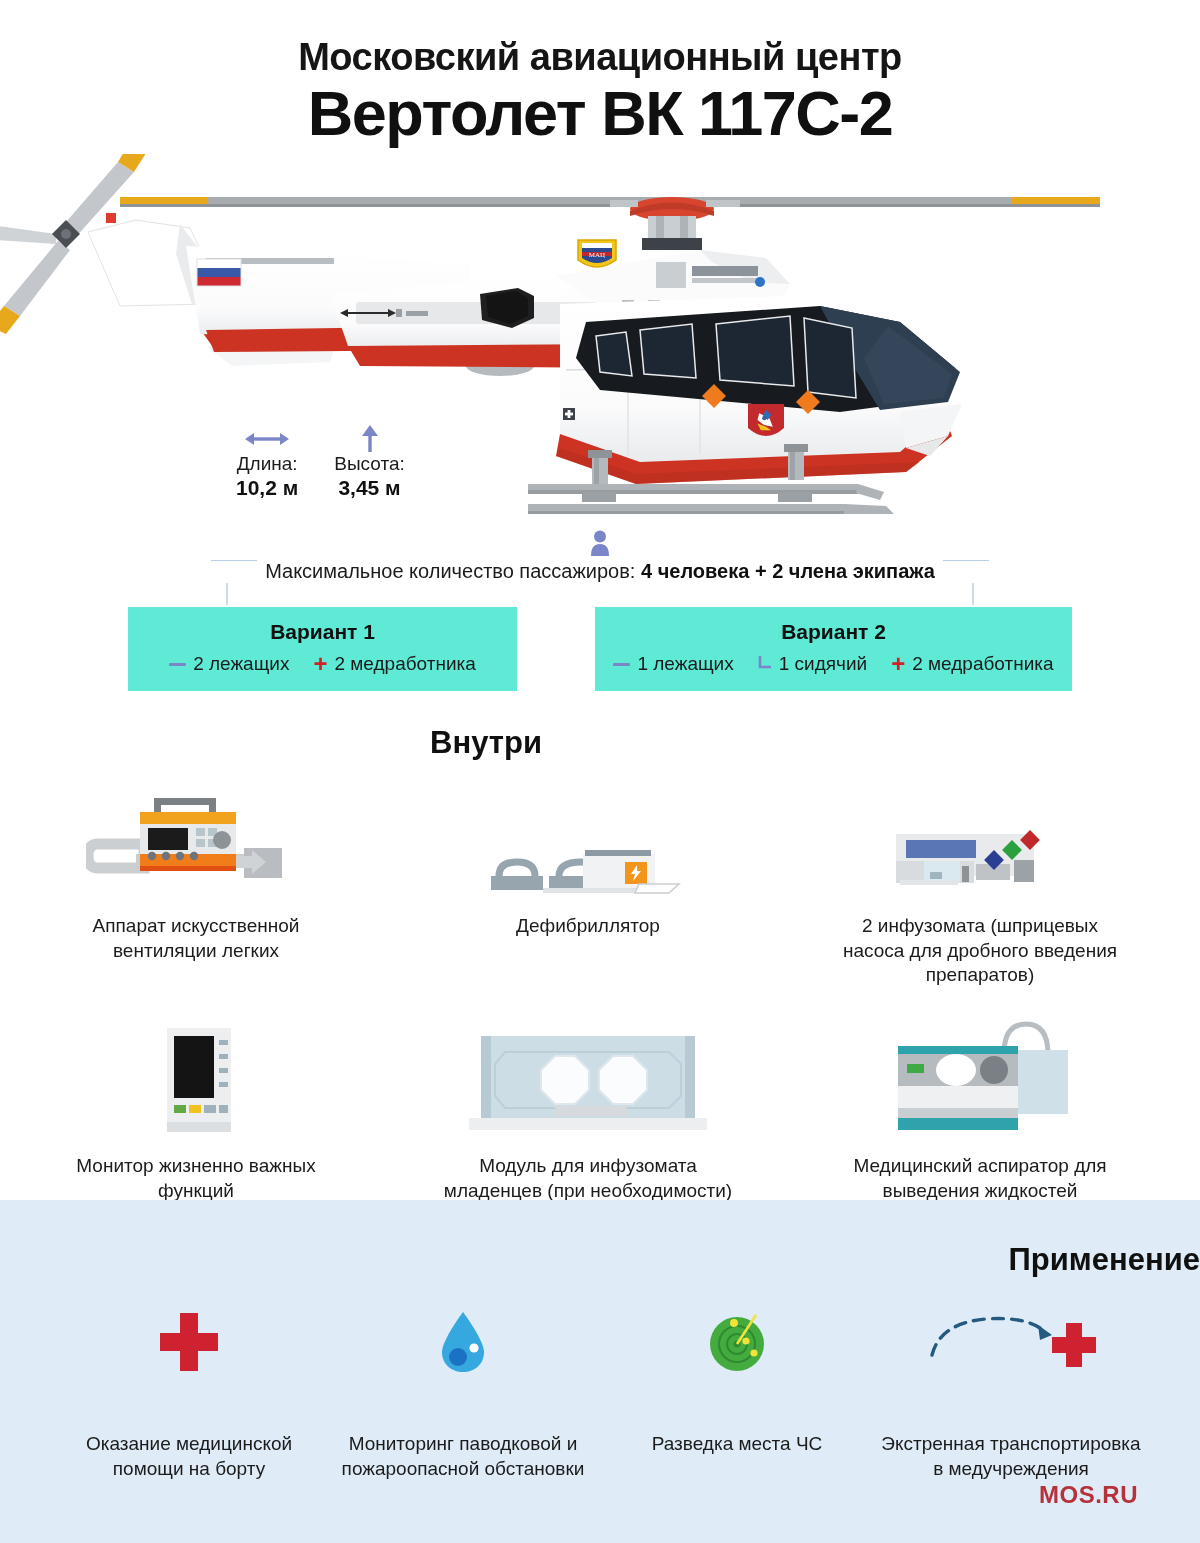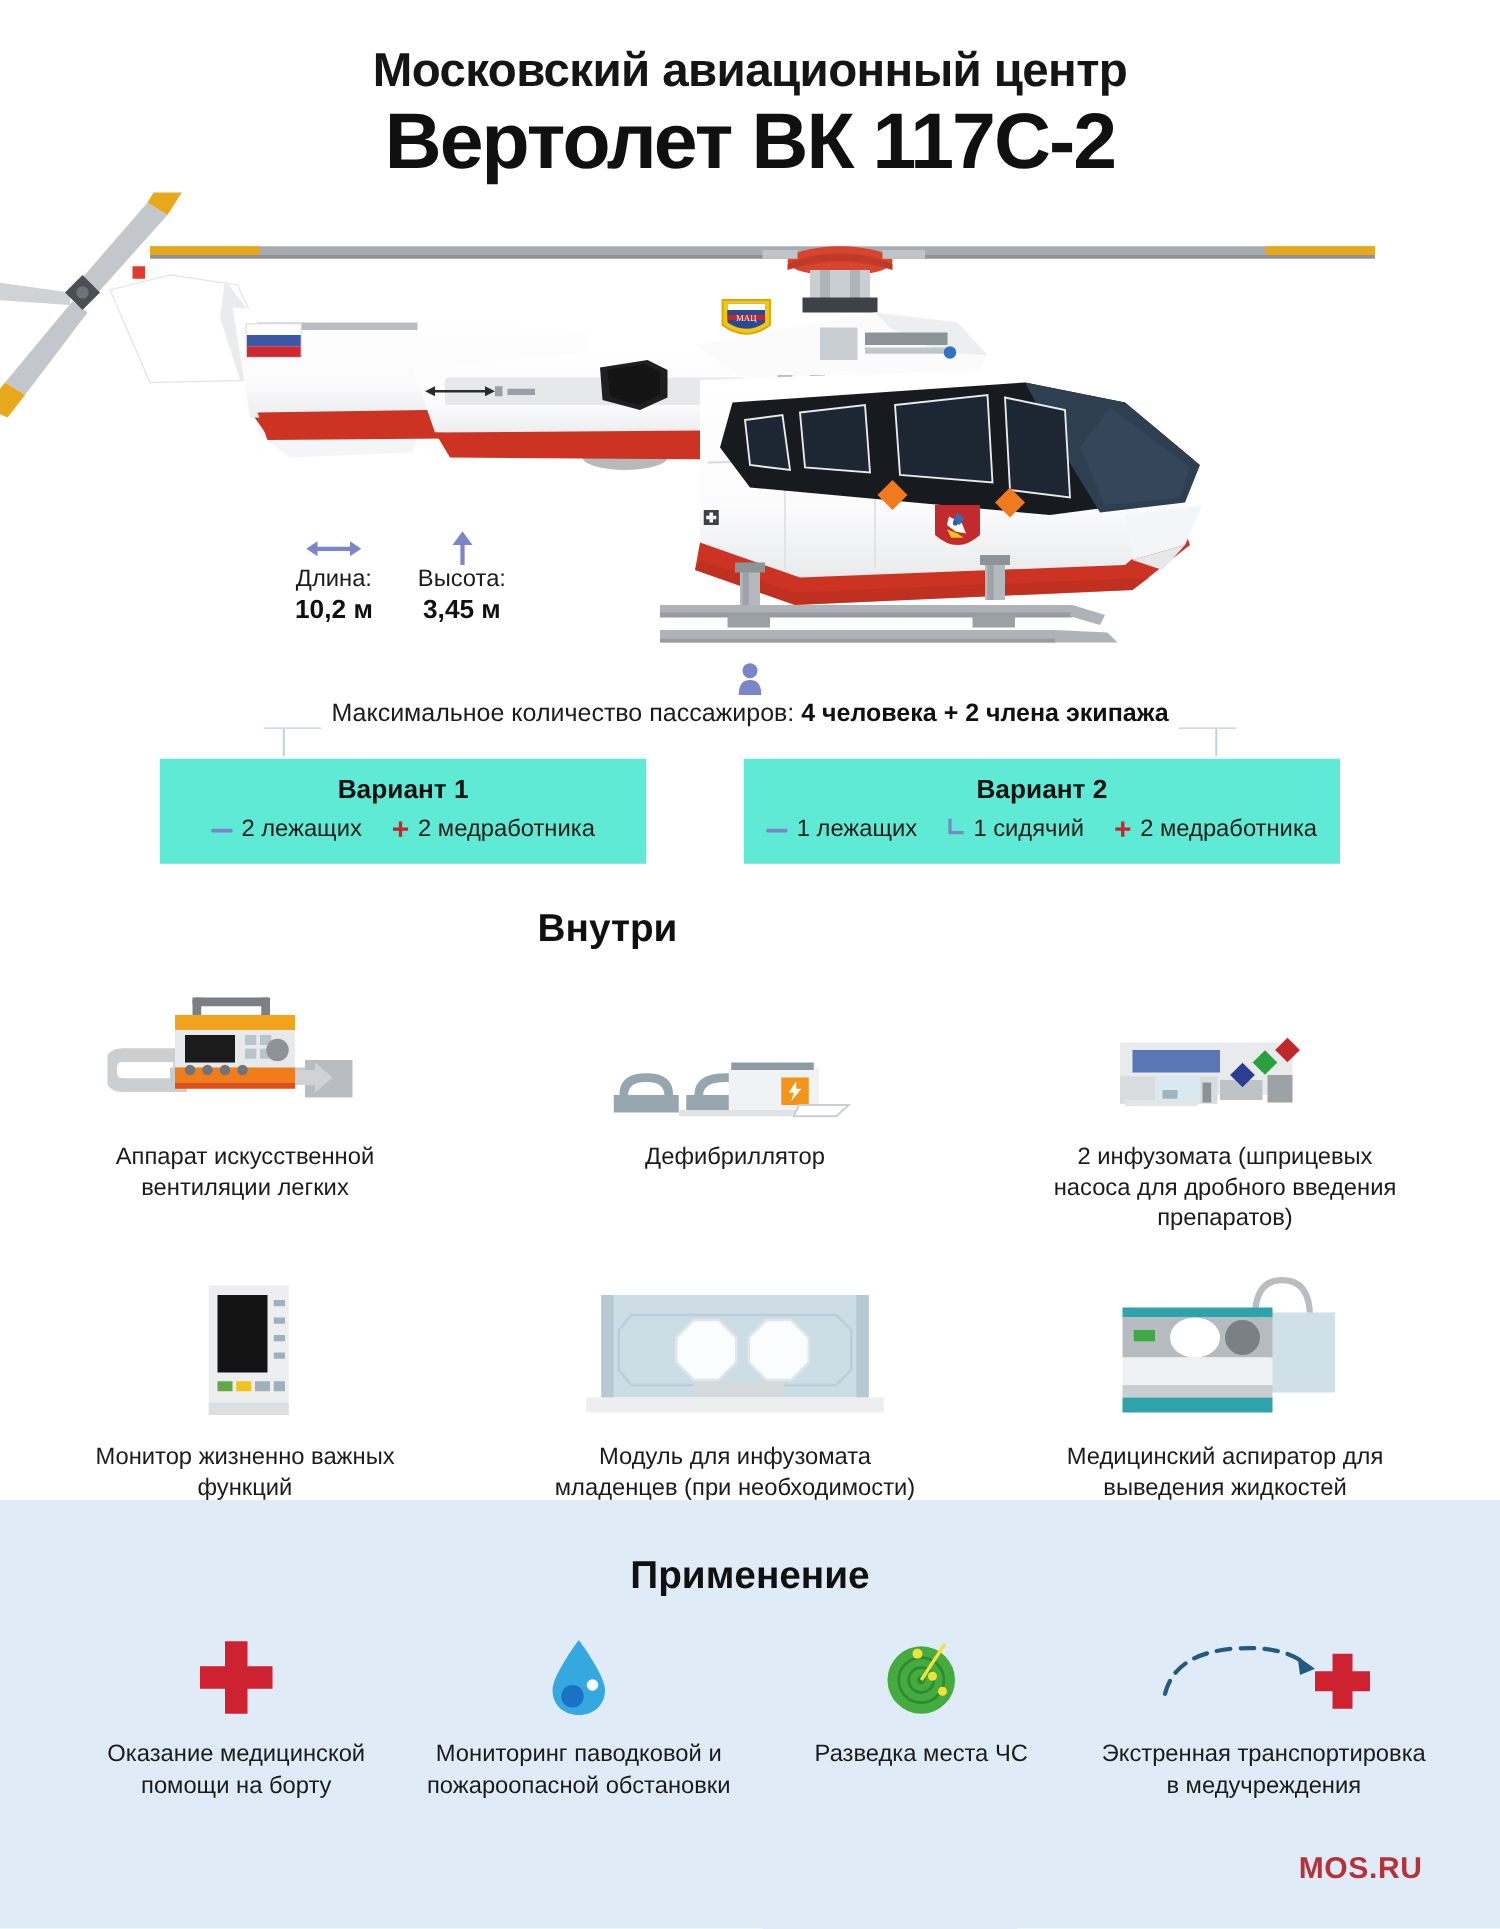--- a/index.html
+++ b/index.html
@@ -31,21 +31,21 @@
   .dims { position:absolute; left:236px; top:425px; display:flex; gap:36px; }
   .dim { text-align:center; }
   .dim-icon { height:28px; display:flex; align-items:center; justify-content:center; }
   .dim-label { font-size:19px; color:#1b1b1b; line-height:1.15; }
   .dim-value { font-size:21px; font-weight:bold; color:#101010; line-height:1.2; }
 
   
   .pax-section { position:absolute; left:0; top:530px; width:1200px; }
   .pax-person { display:flex; justify-content:center; }
   .pax-line {
-    display:flex; align-items:flex-end; justify-content:center;
+    display:flex; align-items:flex-start; justify-content:center;
     gap:8px; margin-top:4px;
   }
   .pax-rule { height:1px; background:#b9cfe3; flex:0 0 auto; }
   .pax-text { font-size:20px; color:#1b1b1b; white-space:nowrap; }
   .pax-text b { font-weight:bold; color:#101010; }
 
   .variant-bracket { position:relative; height:24px; }
   .bracket-svg { position:absolute; left:0; top:0; }
 
   .variants {
@@ -82,28 +82,28 @@
     text-align:center; color:#1b1b1b; max-width:300px;
   }
   .equip-row2 { margin-top:28px; }
 
   
   .apply-section {
     position:absolute; left:0; top:1200px; width:1200px; height:343px;
     background:#dfecf7;
   }
   .apply-head {
-    text-align:center; font-size:31px; font-weight:bold;
+    text-align:right; font-size:31px; font-weight:bold;
     color:#101010; padding-top:42px;
   }
   .apply-grid {
     display:grid; grid-template-columns:repeat(4,1fr);
     margin-top:28px; padding:0 52px;
   }
-  .apply-cell { display:flex; flex-direction:column; align-items:center; }
+  .apply-cell { display:flex; flex-direction:column; align-items:center;gap:40px; }
   .apply-icon { height:72px; display:flex; align-items:center; justify-content:center; }
   .apply-label {
     margin-top:14px; font-size:19px; line-height:1.3;
     text-align:center; color:#1b1b1b;
   }
   .mosru {
     position:absolute; right:62px; bottom:34px;
     font-size:24px; font-weight:bold; color:#b5323a; letter-spacing:0.5px;
   }
 </style>

